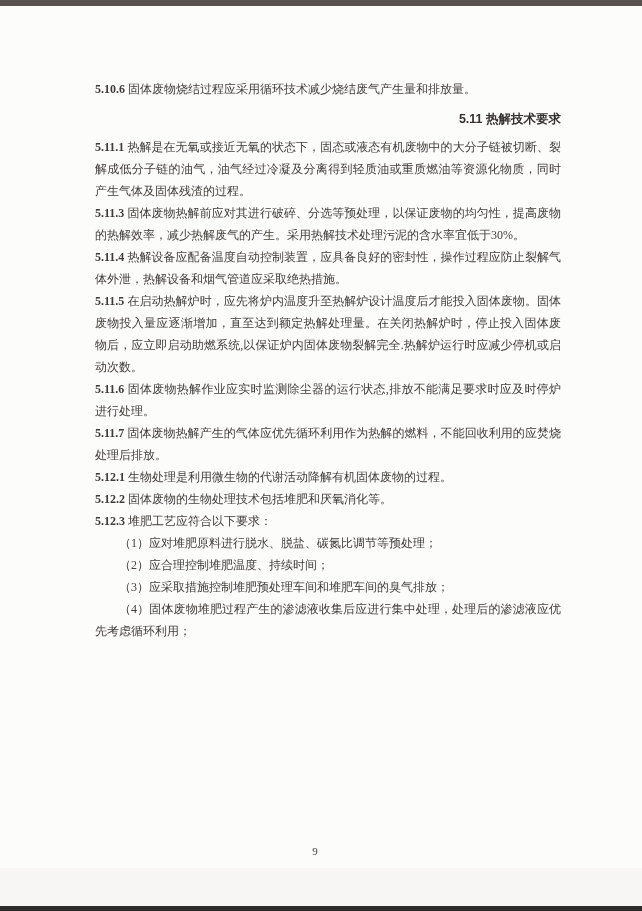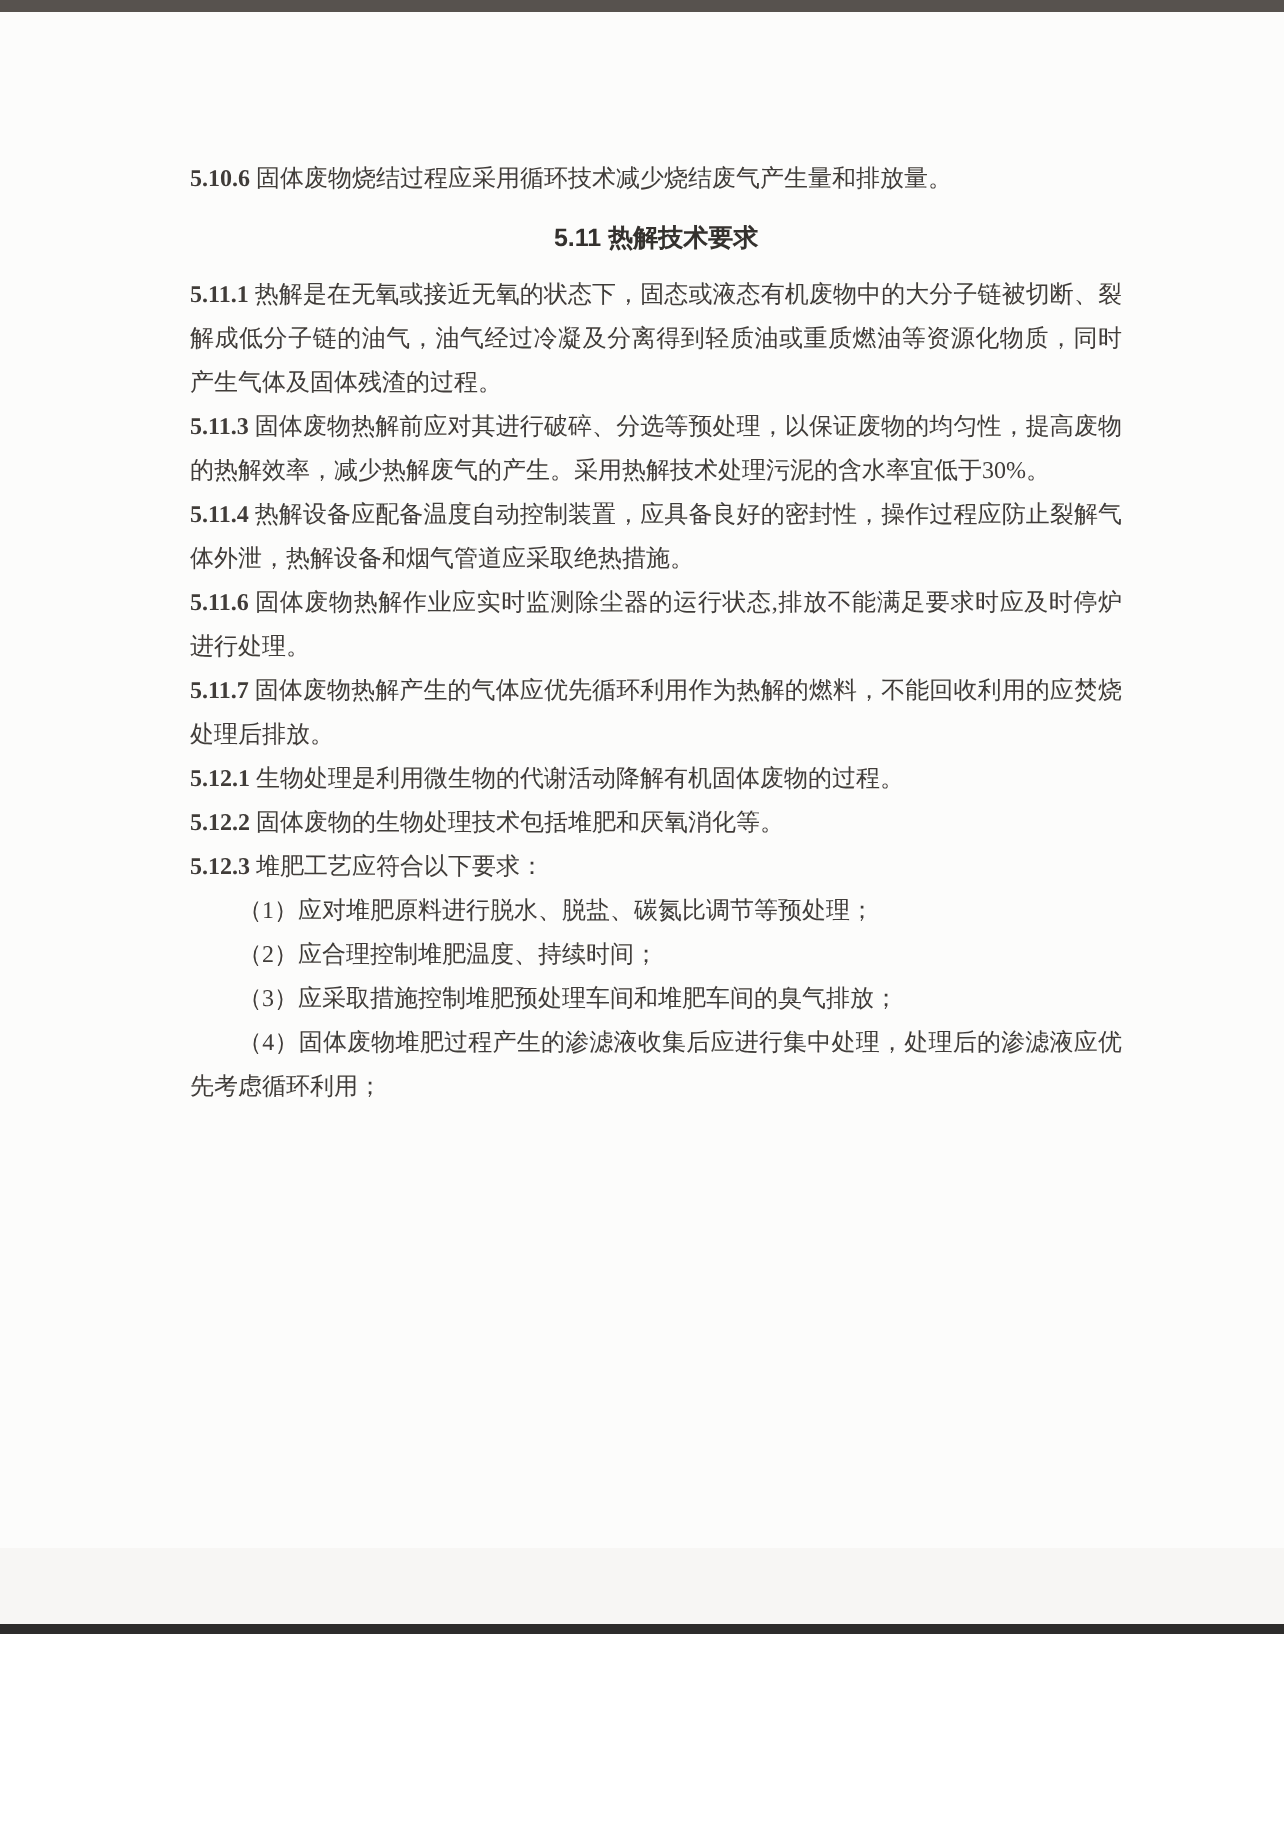--- a/index.html
+++ b/index.html
@@ -1,18 +1,18 @@
 <!DOCTYPE html>
 <html><head>
 <meta charset="utf-8">
 <style>
   html,body { margin:0; padding:0; background:#ffffff; }
   .page {
     position:relative;
-    width:642px; height:817px;
+    width:642px; height:911px;
     background:#fcfcfb;
     overflow:hidden;
     font-family:"Liberation Serif","DejaVu Serif",serif;
   }
   .top-bar {
     position:absolute; top:0; left:0; width:642px; height:6px;
     background:#57524e;
   }
   .bottom-bar {
     position:absolute; bottom:0; left:0; width:642px; height:5px;
@@ -26,39 +26,40 @@
     position:absolute; left:95px; top:78px; width:466px;
     font-size:12px; line-height:22px; color:#403c39;
     text-align:justify;
   }
   .content p { margin:0; }
   .clause-num { font-weight:bold; }
   .heading {
     font-family:"Liberation Sans","DejaVu Sans",sans-serif;
     font-weight:bold; font-size:12.5px; color:#34312e;
     margin:8px 0 6px 0 !important;
-    text-align:center;
+    text-align:right;
   }
   .list-item { text-indent:2em; }
   .page-number {
     position:absolute; top:845px; left:0; width:630px;
     text-align:center; font-size:11px; color:#4a4643;
   }
 </style>
 </head>
 <body>
 
 <div class="page">
   <div class="top-bar"></div>
   <div class="content">
       <p class="clause"><span class="clause-num">5.10.6</span>&nbsp;<span>固体废物烧结过程应采用循环技术减少烧结废气产生量和排放量。</span></p>
       <p class="heading"><span class="clause-num">5.11</span>&nbsp;<span>热解技术要求</span></p>
       <p class="clause"><span class="clause-num">5.11.1</span>&nbsp;<span>热解是在无氧或接近无氧的状态下，固态或液态有机废物中的大分子链被切断、裂解成低分子链的油气，油气经过冷凝及分离得到轻质油或重质燃油等资源化物质，同时产生气体及固体残渣的过程。</span></p>
       <p class="clause"><span class="clause-num">5.11.3</span>&nbsp;<span>固体废物热解前应对其进行破碎、分选等预处理，以保证废物的均匀性，提高废物的热解效率，减少热解废气的产生。采用热解技术处理污泥的含水率宜低于30%。</span></p>
       <p class="clause"><span class="clause-num">5.11.4</span>&nbsp;<span>热解设备应配备温度自动控制装置，应具备良好的密封性，操作过程应防止裂解气体外泄，热解设备和烟气管道应采取绝热措施。</span></p>
+      <p class="clause"><span class="clause-num">5.11.5</span>&nbsp;<span>在启动热解炉时，应先将炉内温度升至热解炉设计温度后才能投入固体废物。固体废物投入量应逐渐增加，直至达到额定热解处理量。在关闭热解炉时，停止投入固体废物后，应立即启动助燃系统,以保证炉内固体废物裂解完全.热解炉运行时应减少停机或启动次数。</span></p>
       <p class="clause"><span class="clause-num">5.11.6</span>&nbsp;<span>固体废物热解作业应实时监测除尘器的运行状态,排放不能满足要求时应及时停炉进行处理。</span></p>
       <p class="clause"><span class="clause-num">5.11.7</span>&nbsp;<span>固体废物热解产生的气体应优先循环利用作为热解的燃料，不能回收利用的应焚烧处理后排放。</span></p>
       <p class="clause"><span class="clause-num">5.12.1</span>&nbsp;<span>生物处理是利用微生物的代谢活动降解有机固体废物的过程。</span></p>
       <p class="clause"><span class="clause-num">5.12.2</span>&nbsp;<span>固体废物的生物处理技术包括堆肥和厌氧消化等。</span></p>
       <p class="clause"><span class="clause-num">5.12.3</span>&nbsp;<span>堆肥工艺应符合以下要求：</span></p>
       <p class="list-item"><span>（1）应对堆肥原料进行脱水、脱盐、碳氮比调节等预处理；</span></p>
       <p class="list-item"><span>（2）应合理控制堆肥温度、持续时间；</span></p>
       <p class="list-item"><span>（3）应采取措施控制堆肥预处理车间和堆肥车间的臭气排放；</span></p>
       <p class="list-item"><span>（4）固体废物堆肥过程产生的渗滤液收集后应进行集中处理，处理后的渗滤液应优先考虑循环利用；</span></p>
     </div>

